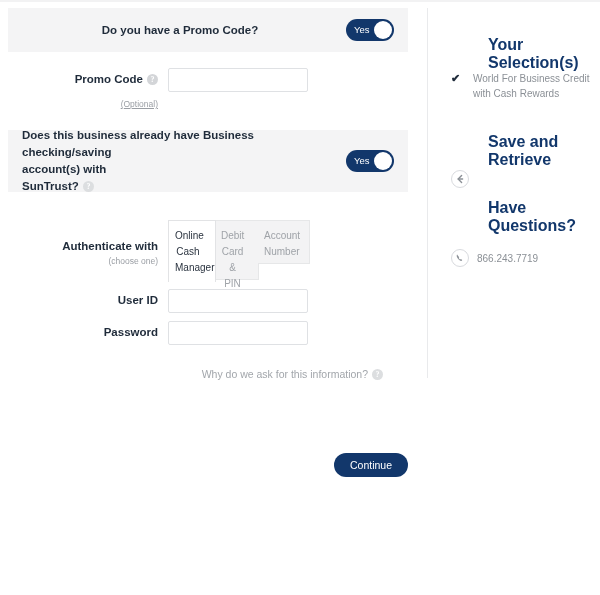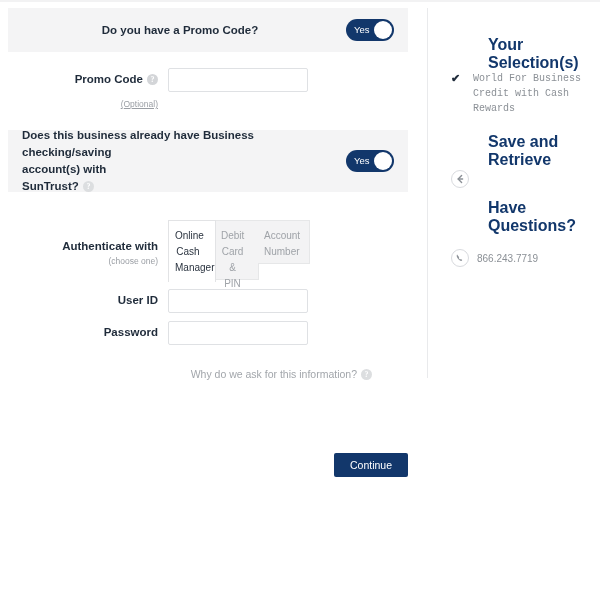--- a/index.html
+++ b/index.html
@@ -101,45 +101,45 @@
     border:1px solid #e6e7e8;border-left:none;
     color:#9fa3a8;margin-left:-1px;
   }
   .tab.t3{
     width:52px;height:44px;background:#f3f3f4;
     border:1px solid #e6e7e8;border-left:none;
     color:#9fa3a8;margin-left:-1px;
   }
 
   .whyask{
-    position:absolute;left:0;top:368px;width:360px;text-align:right;
+    position:absolute;left:11px;top:368px;width:360px;text-align:right;
     font-size:10.5px;color:#a2a6ab;cursor:pointer;padding-left:12px;
   }
 
   .continue{
     position:absolute;left:334px;top:453px;width:74px;height:24px;
-    background:#12376b;color:#ffffff;border:none;border-radius:2px;
+    background:#12376b;color:#ffffff;border:none;border-radius:12px;
     font-family:"Liberation Sans", sans-serif;font-size:10.5px;
     cursor:pointer;
   }
 
   
   .sb-head{
     position:absolute;left:24px;font-size:16px;font-weight:bold;
     color:#12376b;
     margin-left:37px;
   }
   .sel-item{
     position:absolute;left:24px;width:140px;
     font-size:10px;line-height:15px;color:#8b9096;
   }
   .sel-check{
     position:absolute;left:0;top:0;font-size:11px;color:#1f2b3a;font-weight:bold;
   }
-  .sel-text{position:absolute;left:22px;top:0;width:118px;font-family:Liberation Mono, monospace;}
+  .sel-text{position:absolute;left:22px;top:0;width:118px;}
   .sb-row{
     position:absolute;left:24px;width:150px;height:20px;
     font-size:10px;color:#8b9096;cursor:pointer;
   }
   .cicon{
     position:absolute;left:0;top:0;width:18px;height:18px;border-radius:50%;
     border:1px solid #d8dade;box-sizing:border-box;
     color:#8b9096;text-align:center;line-height:16px;font-size:10px;
   }
   .cicon svg{display:block;margin:3px auto 0 auto;}

